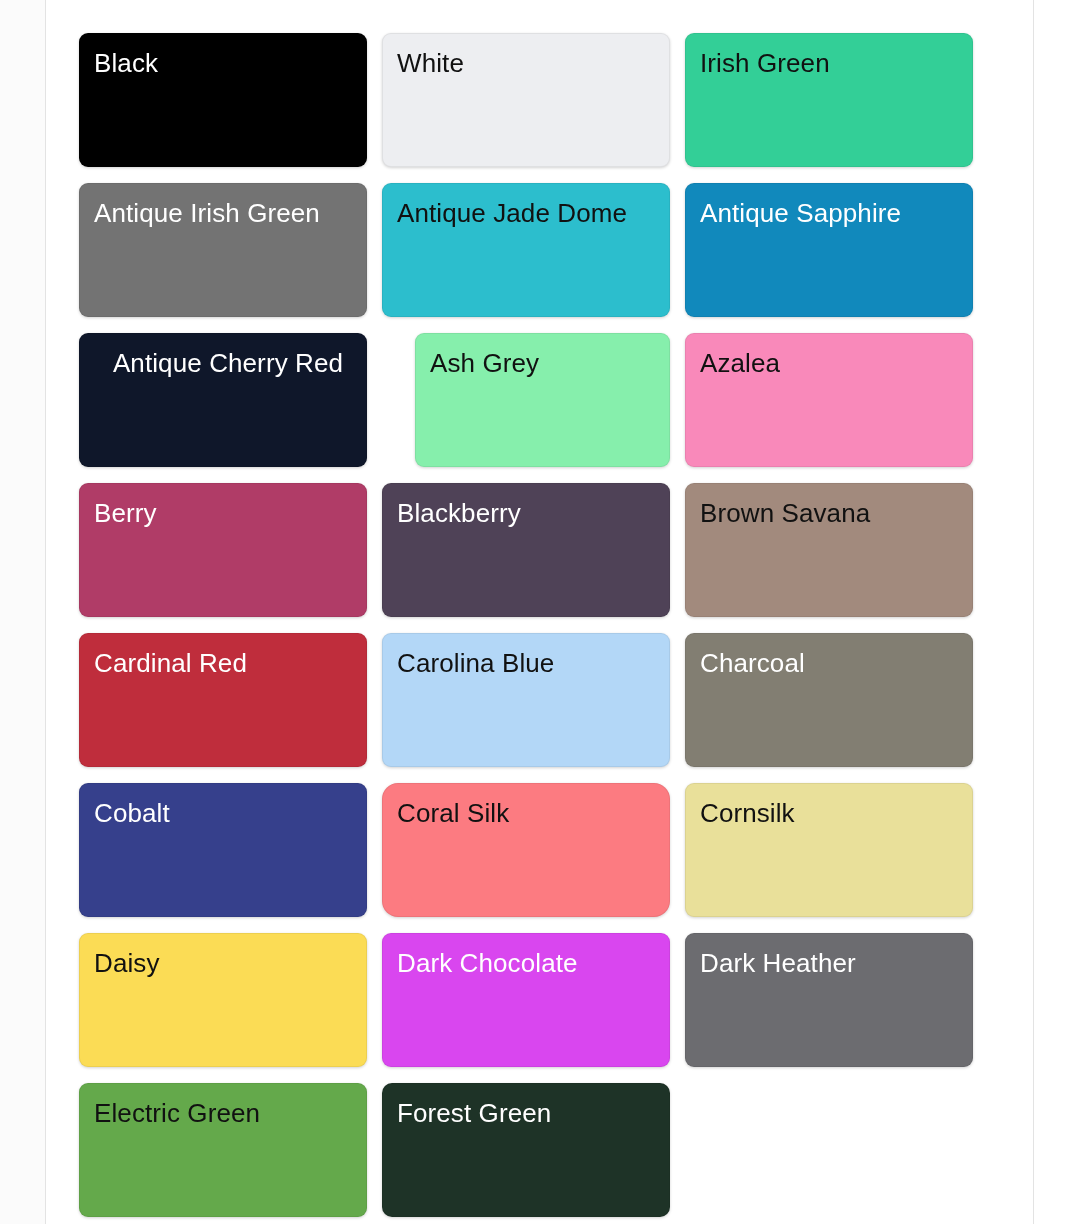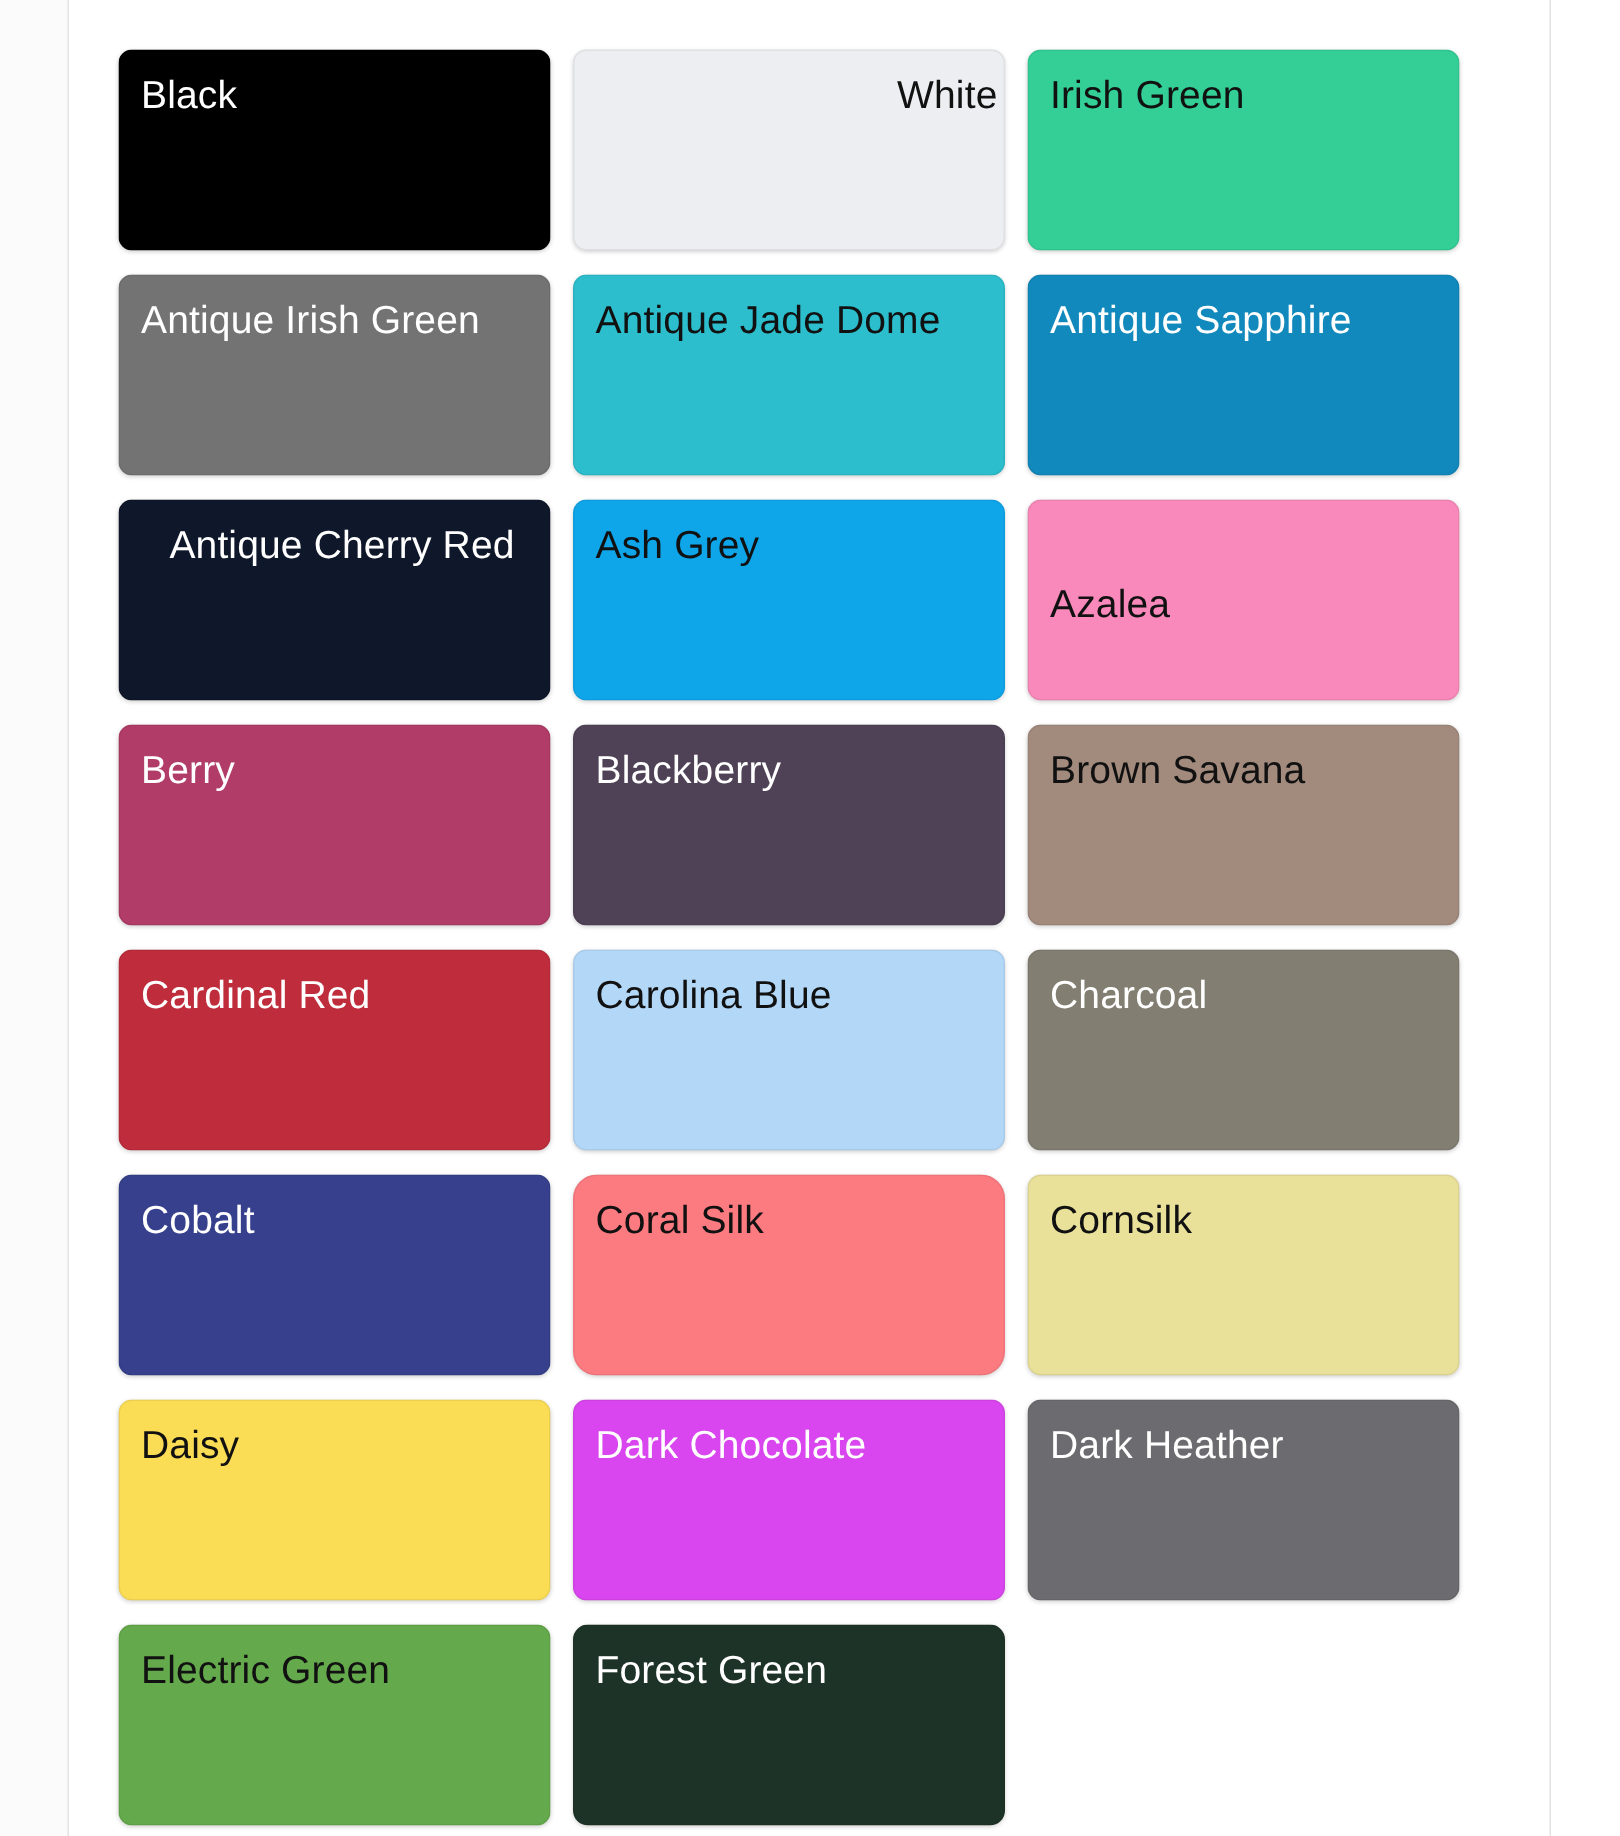--- a/index.html
+++ b/index.html
@@ -106,43 +106,43 @@
 
 <div id="page">
 
   <div id="left-gutter"></div>
 
   <div id="swatch-panel">
     <div id="swatch-grid">
         <div class="swatch" style="background: rgb(0, 0, 0);">
           <span class="swatch-label" style="color: rgb(255, 255, 255);">Black</span>
         </div>
-        <div class="swatch" style="background: rgb(237, 238, 241); text-align: right;">
+        <div class="swatch" style="background: rgb(237, 238, 241);">
           <span class="swatch-label" style="color: rgb(17, 17, 17);">White</span>
         </div>
         <div class="swatch" style="background: rgb(51, 207, 151);">
           <span class="swatch-label" style="color: rgb(17, 17, 17);">Irish Green</span>
         </div>
         <div class="swatch" style="background: #737373;">
           <span class="swatch-label" style="color: rgb(255, 255, 255);">Antique Irish Green</span>
         </div>
         <div class="swatch" style="background: rgb(44, 190, 205);">
           <span class="swatch-label" style="color: rgb(17, 17, 17);">Antique Jade Dome</span>
         </div>
         <div class="swatch" style="background: rgb(17, 137, 188);">
           <span class="swatch-label" style="color: rgb(255, 255, 255);">Antique Sapphire</span>
         </div>
         <div class="swatch" style="background: #0f172a; text-align: center;">
           <span class="swatch-label" style="color: rgb(255, 255, 255);">Antique Cherry Red</span>
         </div>
-        <div class="swatch" style="background: #0ea5e9;">
+        <div class="swatch" style="background: #86efac; margin-left: 33px;">
           <span class="swatch-label" style="color: rgb(17, 17, 17);">Ash Grey</span>
         </div>
         <div class="swatch" style="background: rgb(249, 137, 186);">
-          <span class="swatch-label" style="color: rgb(17, 17, 17); margin-top: 39px;">Azalea</span>
+          <span class="swatch-label" style="color: rgb(17, 17, 17);">Azalea</span>
         </div>
         <div class="swatch" style="background: rgb(176, 60, 103);">
           <span class="swatch-label" style="color: rgb(255, 255, 255);">Berry</span>
         </div>
         <div class="swatch" style="background: rgb(79, 66, 87);">
           <span class="swatch-label" style="color: rgb(255, 255, 255);">Blackberry</span>
         </div>
         <div class="swatch" style="background: rgb(162, 138, 125);">
           <span class="swatch-label" style="color: rgb(17, 17, 17);">Brown Savana</span>
         </div>

